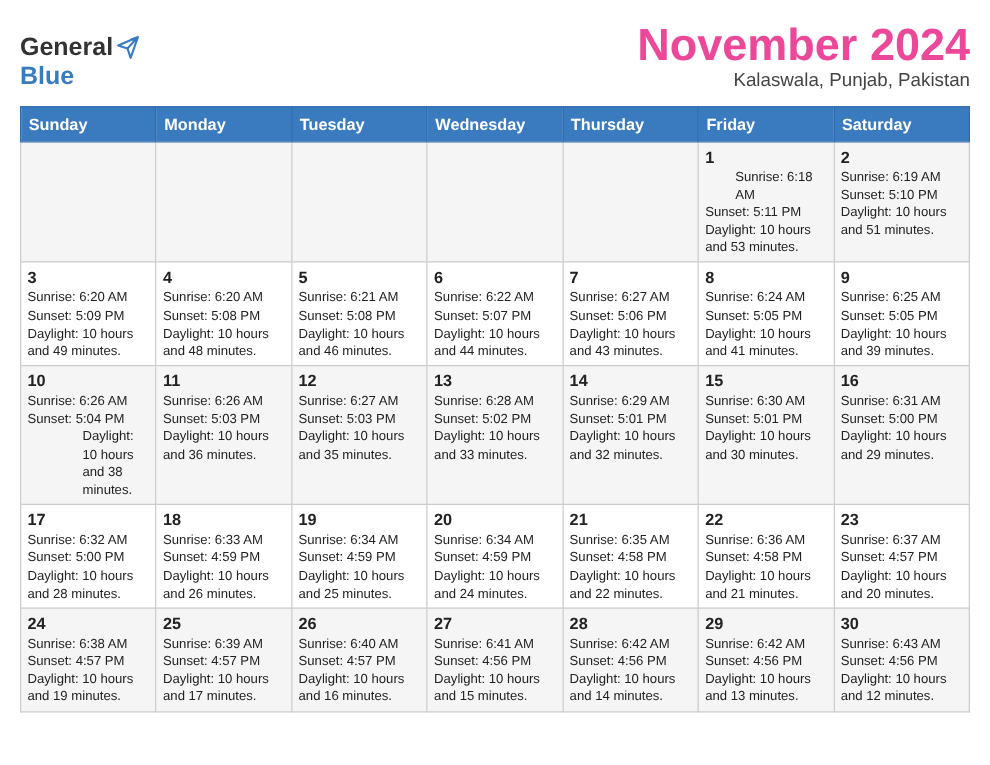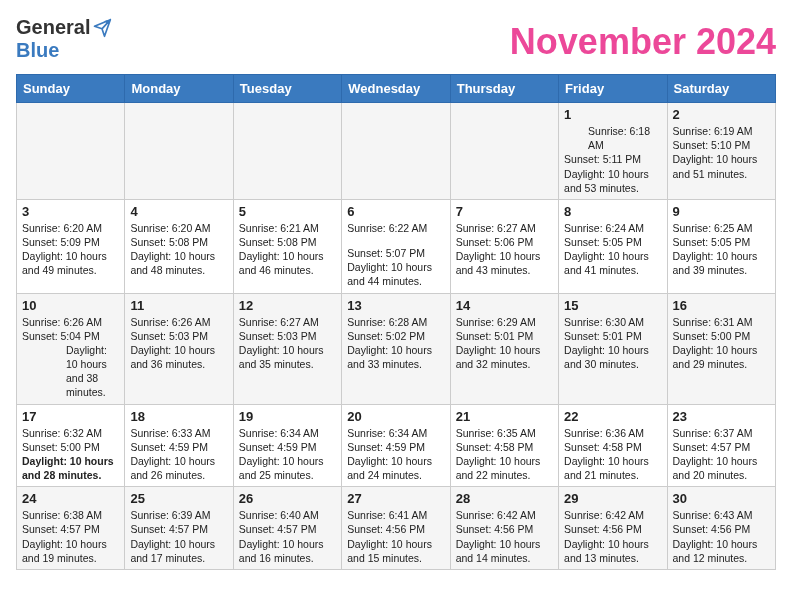--- a/index.html
+++ b/index.html
@@ -96,20 +96,21 @@
         <path d="M22 2L12 13M22 2L15 22l-3-9-9-3 19-8z" fill="none" stroke="#3a7abf" stroke-width="2" stroke-linecap="round" stroke-linejoin="round"></path>
         <path d="M14 4 Q18 2 22 2 Q20 6 16 8 Q19 5 14 4Z" fill="#3a7abf"></path>
       </svg>
     </div>
     <div style="font-size:20px; font-weight:bold;">
       <span class="logo-blue">Blue</span>
     </div>
   </div>
   <div class="title-section">
     <div class="month-title">November 2024</div>
+    <div class="location">Kalaswala, Punjab, Pakistan</div>
   </div>
 </div>
 
 <table class="calendar">
   <thead>
     <tr>
     <th>Sunday</th>
         <th>Monday</th>
         <th>Tuesday</th>
         <th>Wednesday</th>
@@ -153,21 +154,21 @@
         </td>
         <td>
           <span class="day-number">5</span>
           <span style="display: block; line-height: 1.35;">Sunrise: 6:21 AM</span>
           <span style="display: block; line-height: 1.35;">Sunset: 5:08 PM</span>
           <span style="display: block; line-height: 1.35;">Daylight: 10 hours and 46 minutes.</span>
         </td>
         <td>
           <span class="day-number">6</span>
           <span style="display: block; line-height: 1.35;">Sunrise: 6:22 AM</span>
-          <span style="display: block; line-height: 1.35; margin-top: 11px;">Sunset: 5:07 PM</span>
+          <span style="display: block; line-height: 1.35;">Sunset: 5:07 PM</span>
           <span style="display: block; line-height: 1.35;">Daylight: 10 hours and 44 minutes.</span>
         </td>
         <td>
           <span class="day-number">7</span>
           <span style="display: block; line-height: 1.35;">Sunrise: 6:27 AM</span>
           <span style="display: block; line-height: 1.35;">Sunset: 5:06 PM</span>
           <span style="display: block; line-height: 1.35;">Daylight: 10 hours and 43 minutes.</span>
         </td>
         <td>
           <span class="day-number">8</span>
@@ -224,21 +225,21 @@
           <span style="display: block; line-height: 1.35;">Sunrise: 6:31 AM</span>
           <span style="display: block; line-height: 1.35;">Sunset: 5:00 PM</span>
           <span style="display: block; line-height: 1.35;">Daylight: 10 hours and 29 minutes.</span>
         </td>
       </tr>
       <tr>
         <td>
           <span class="day-number">17</span>
           <span style="display: block; line-height: 1.35;">Sunrise: 6:32 AM</span>
           <span style="display: block; line-height: 1.35;">Sunset: 5:00 PM</span>
-          <span style="display: block; line-height: 1.35; font-weight: bold;">Daylight: 10 hours and 28 minutes.</span>
+          <span style="display: block; line-height: 1.35;">Daylight: 10 hours and 28 minutes.</span>
         </td>
         <td>
           <span class="day-number">18</span>
           <span style="display: block; line-height: 1.35;">Sunrise: 6:33 AM</span>
           <span style="display: block; line-height: 1.35;">Sunset: 4:59 PM</span>
           <span style="display: block; line-height: 1.35;">Daylight: 10 hours and 26 minutes.</span>
         </td>
         <td>
           <span class="day-number">19</span>
           <span style="display: block; line-height: 1.35;">Sunrise: 6:34 AM</span>

